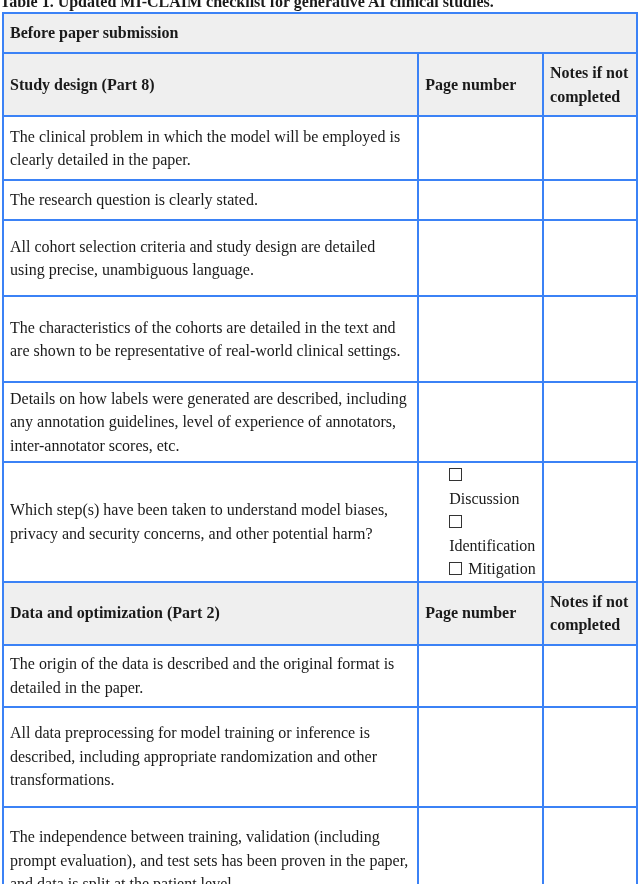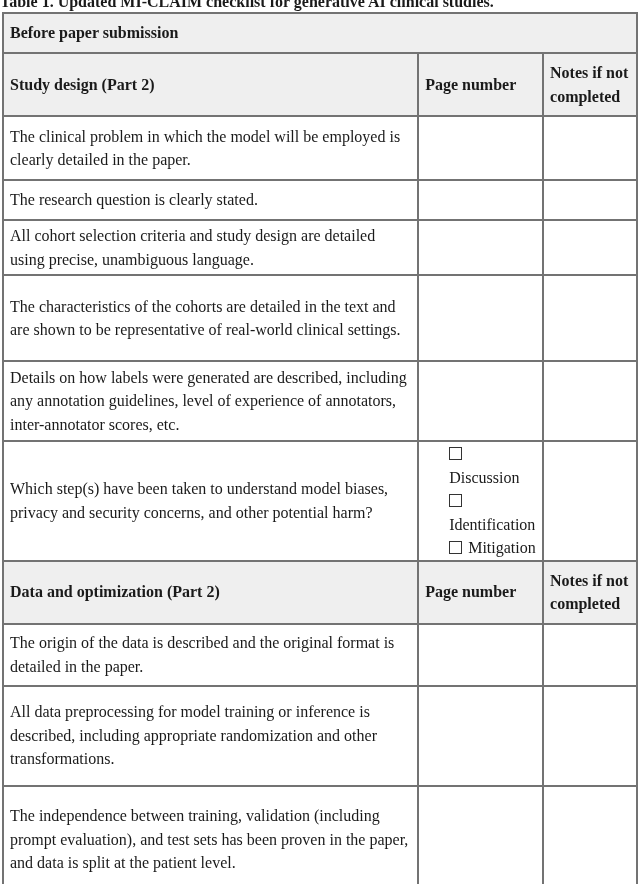--- a/index.html
+++ b/index.html
@@ -1,19 +1,19 @@
 <!DOCTYPE html>
 <html><head>
   <meta charset="utf-8">
   <style>
     html, body { margin: 0; padding: 0; background: #ffffff; }
     body { width: 640px; height: 884px; overflow: hidden; position: relative; font-family: "Liberation Serif", serif; color: #1a1a1a; }
     .caption { position: absolute; top: -7px; left: 0; width: 640px; font-weight: bold; font-size: 16px; white-space: nowrap; line-height: 18px; }
     table { position: absolute; top: 12px; left: 2px; width: 636px; border-collapse: collapse; table-layout: fixed; font-size: 16px; line-height: 23.5px; }
-    td { border: 2px solid #737373; vertical-align: middle; padding: 0 6px; }
+    td { border: 2px solid #3b82f6; vertical-align: middle; padding: 0 6px; }
     .hdr td { background: #efefef; font-weight: bold; }
     .c1 { width: 389px; }
     .c2 { width: 117px; }
     .c3 { width: 88px; }
     .cb { display: inline-block; width: 11px; height: 11px; border: 1px solid #333; margin-right: 6px; vertical-align: -1px; background: #fff; }
     .opt { display: block; padding-left: 24px; }
   </style>
 </head>
 <body>
 
@@ -24,35 +24,35 @@
       <col class="c1">
       <col class="c2">
       <col class="c3">
     </colgroup>
   <tbody>
       <tr class="hdr" style="height:40px">
     <td colspan="3">Before paper submission</td>
   </tr>
 
   <tr class="hdr" style="height:63px">
-    <td>Study design (Part 2)</td>
+    <td>Study design (Part 8)</td>
     <td>Page number</td>
     <td>Notes if not completed</td>
   </tr>
   <tr style="height:64px">
     <td>The clinical problem in which the model will be employed is clearly detailed in the paper.</td>
     <td></td>
     <td></td>
   </tr>
   <tr style="height:40px">
     <td>The research question is clearly stated.</td>
     <td></td>
     <td></td>
   </tr>
-  <tr style="height:55px">
+  <tr style="height:76px">
     <td>All cohort selection criteria and study design are detailed using precise, unambiguous language.</td>
     <td></td>
     <td></td>
   </tr>
   <tr style="height:86px">
     <td>The characteristics of the cohorts are detailed in the text and are shown to be representative of real-world clinical settings.</td>
     <td></td>
     <td></td>
   </tr>
   <tr style="height:80px">

